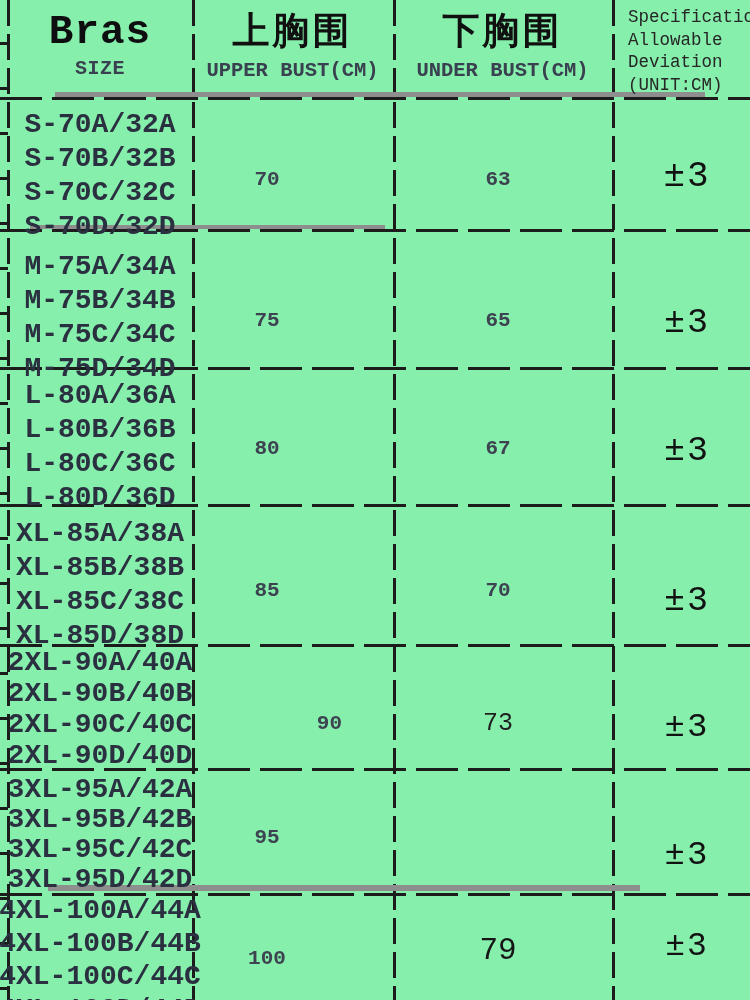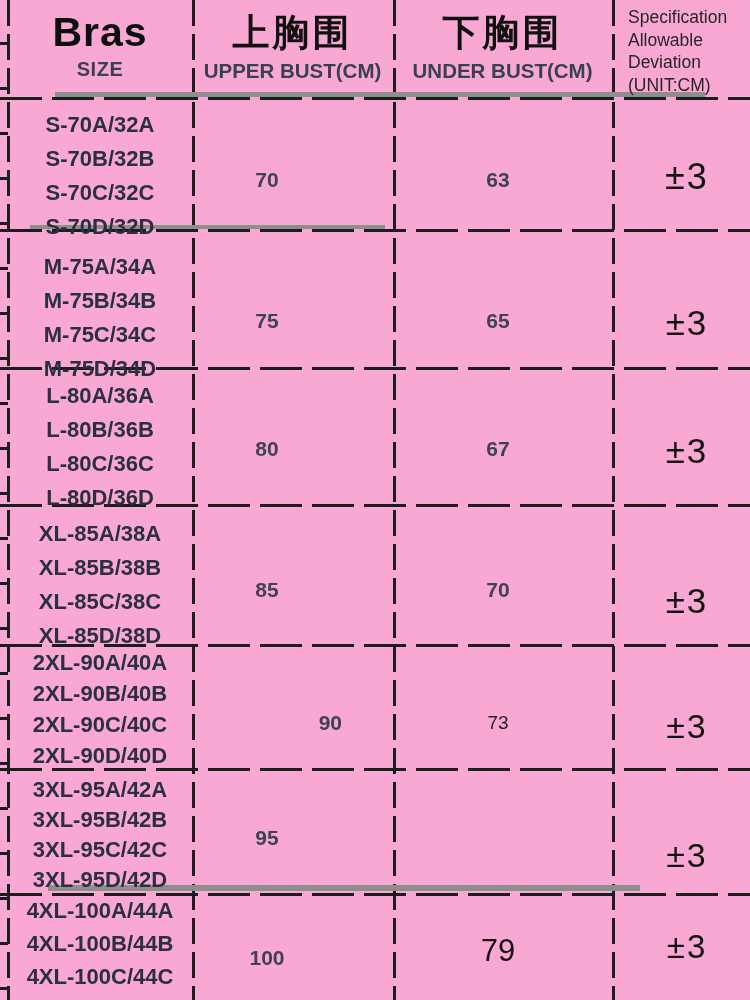--- a/index.html
+++ b/index.html
@@ -4,22 +4,23 @@
 <style>
   :root{
     --line:#1c1c1c;
     --gray:#8e8e8e;
     --slate:#39404f;
     --navy:#2a3040;
   }
   html,body{margin:0;padding:0;background:#fff;}
   body{font-family:"Liberation Sans","DejaVu Sans",sans-serif;}
   #canvas{
-    position:relative;width:750px;height:1000px;background:#f9a8d4;
+    position:relative;width:750px;height:1000px;background:#86efac;
     overflow:hidden;
+    font-family:Liberation Mono, monospace;
   }
   
   .vline{
     position:absolute;top:0;bottom:0;width:3px;
     background:repeating-linear-gradient(to bottom,var(--line) 0 26px,transparent 26px 34px);
   }
   .hline{
     position:absolute;left:0;right:0;height:3px;
     background:repeating-linear-gradient(to right,var(--line) 0 42px,transparent 42px 52px);
   }
@@ -35,26 +36,26 @@
   .h-title-zh{font-size:37px;font-weight:bold;color:#101010;line-height:50px;letter-spacing:3px;}
   .h-sub{font-size:20px;font-weight:bold;color:var(--slate);line-height:26px;letter-spacing:0.5px;}
   .h-sub-wide{font-size:20.5px;font-weight:bold;color:var(--slate);line-height:26px;}
   .h-spec{position:absolute;left:628px;top:6px;width:120px;
           font-size:17.5px;color:#262626;line-height:22.5px;text-align:left;}
   
   .row{position:absolute;left:0;width:750px;}
   .cell{position:absolute;top:0;height:100%;display:flex;align-items:center;
         justify-content:center;box-sizing:border-box;}
   .size-cell{left:8px;width:184px;flex-direction:column;}
-  .size-line{font-size:22px;font-weight:bold;color:var(--navy);white-space:nowrap;}
+  .size-line{font-size:28px;font-weight:bold;color:var(--navy);white-space:nowrap;}
   .upper-cell{left:192px;width:150px;}
   .under-cell{left:393px;width:210px;}
   .dev-cell{left:612px;width:150px;}
   .num-s{font-size:21px;font-weight:bold;color:#3d4350;}
-  .num-m{font-size:19px;font-weight:normal;color:#1f1f1f;}
+  .num-m{font-size:25px;font-weight:normal;color:#1f1f1f;}
   .num-l{font-size:31px;font-weight:normal;color:#161616;}
   .dev-text{font-size:36px;font-weight:normal;color:#121212;letter-spacing:2px;}
 </style>
 </head>
 <body>
 
 <div id="canvas">
 
   <div class="ticks"></div>
 

